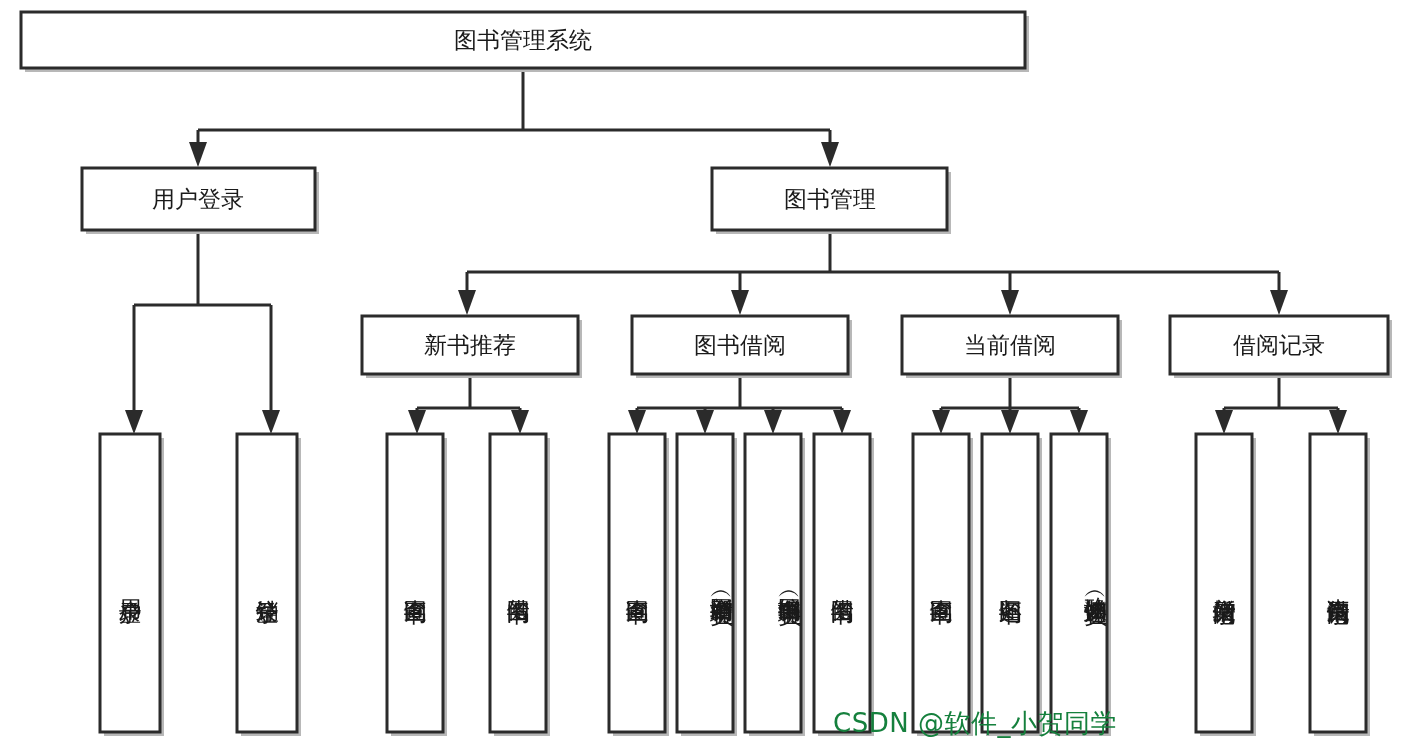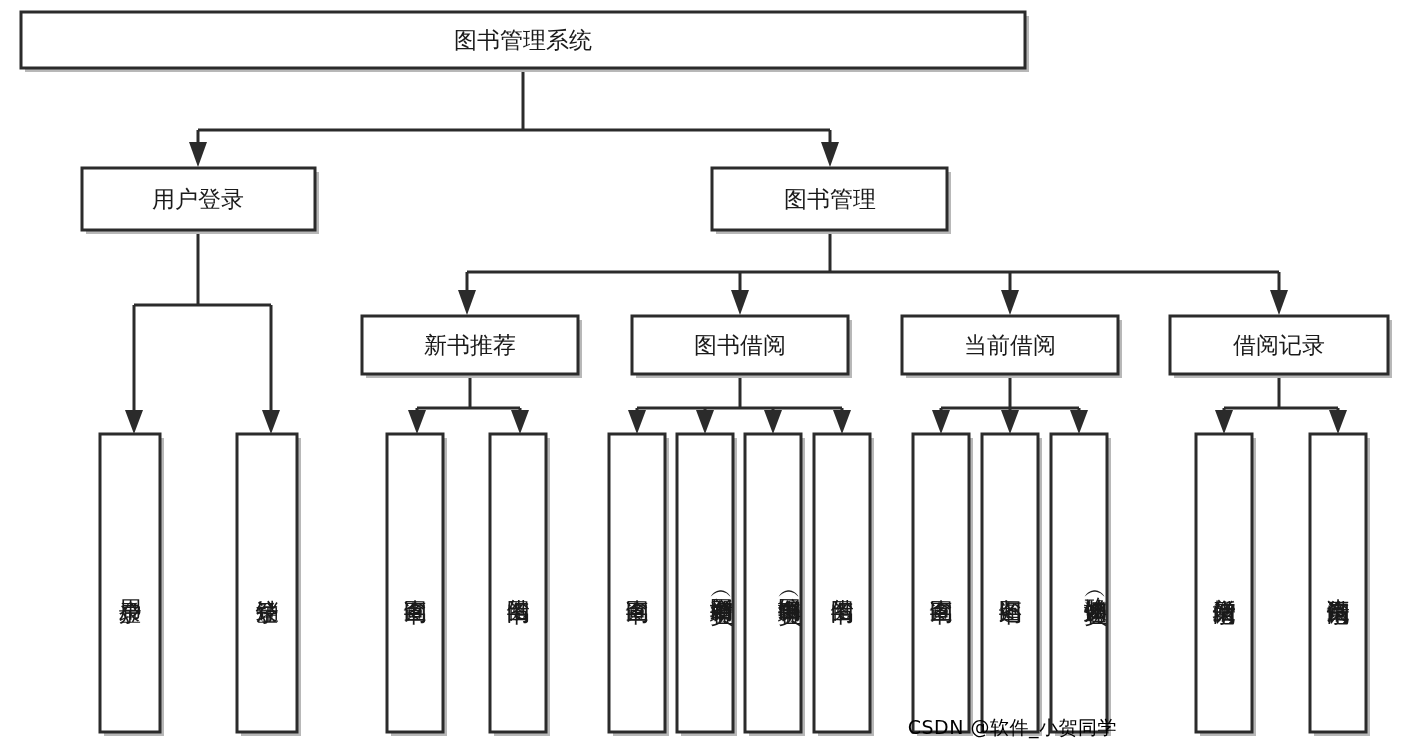--- a/index.html
+++ b/index.html
@@ -65,22 +65,22 @@
     color: #1a1a1a;
     letter-spacing: 1px;
     pointer-events: none;
     white-space: nowrap;
   }
   .watermark {
     position: absolute;
     right: 8px;
     bottom: 6px;
     font-family: "DejaVu Sans", "Liberation Sans", sans-serif;
-    font-size: 19px;
-    color: #000000;
+    font-size: 26px;
+    color: #15803d;
     letter-spacing: 0.5px;
     white-space: nowrap;
   }
 </style>
 </head>
 <body>
 
 <div id="diagram-root">
 
   <svg id="flow-svg" viewBox="0 0 1405 747">

